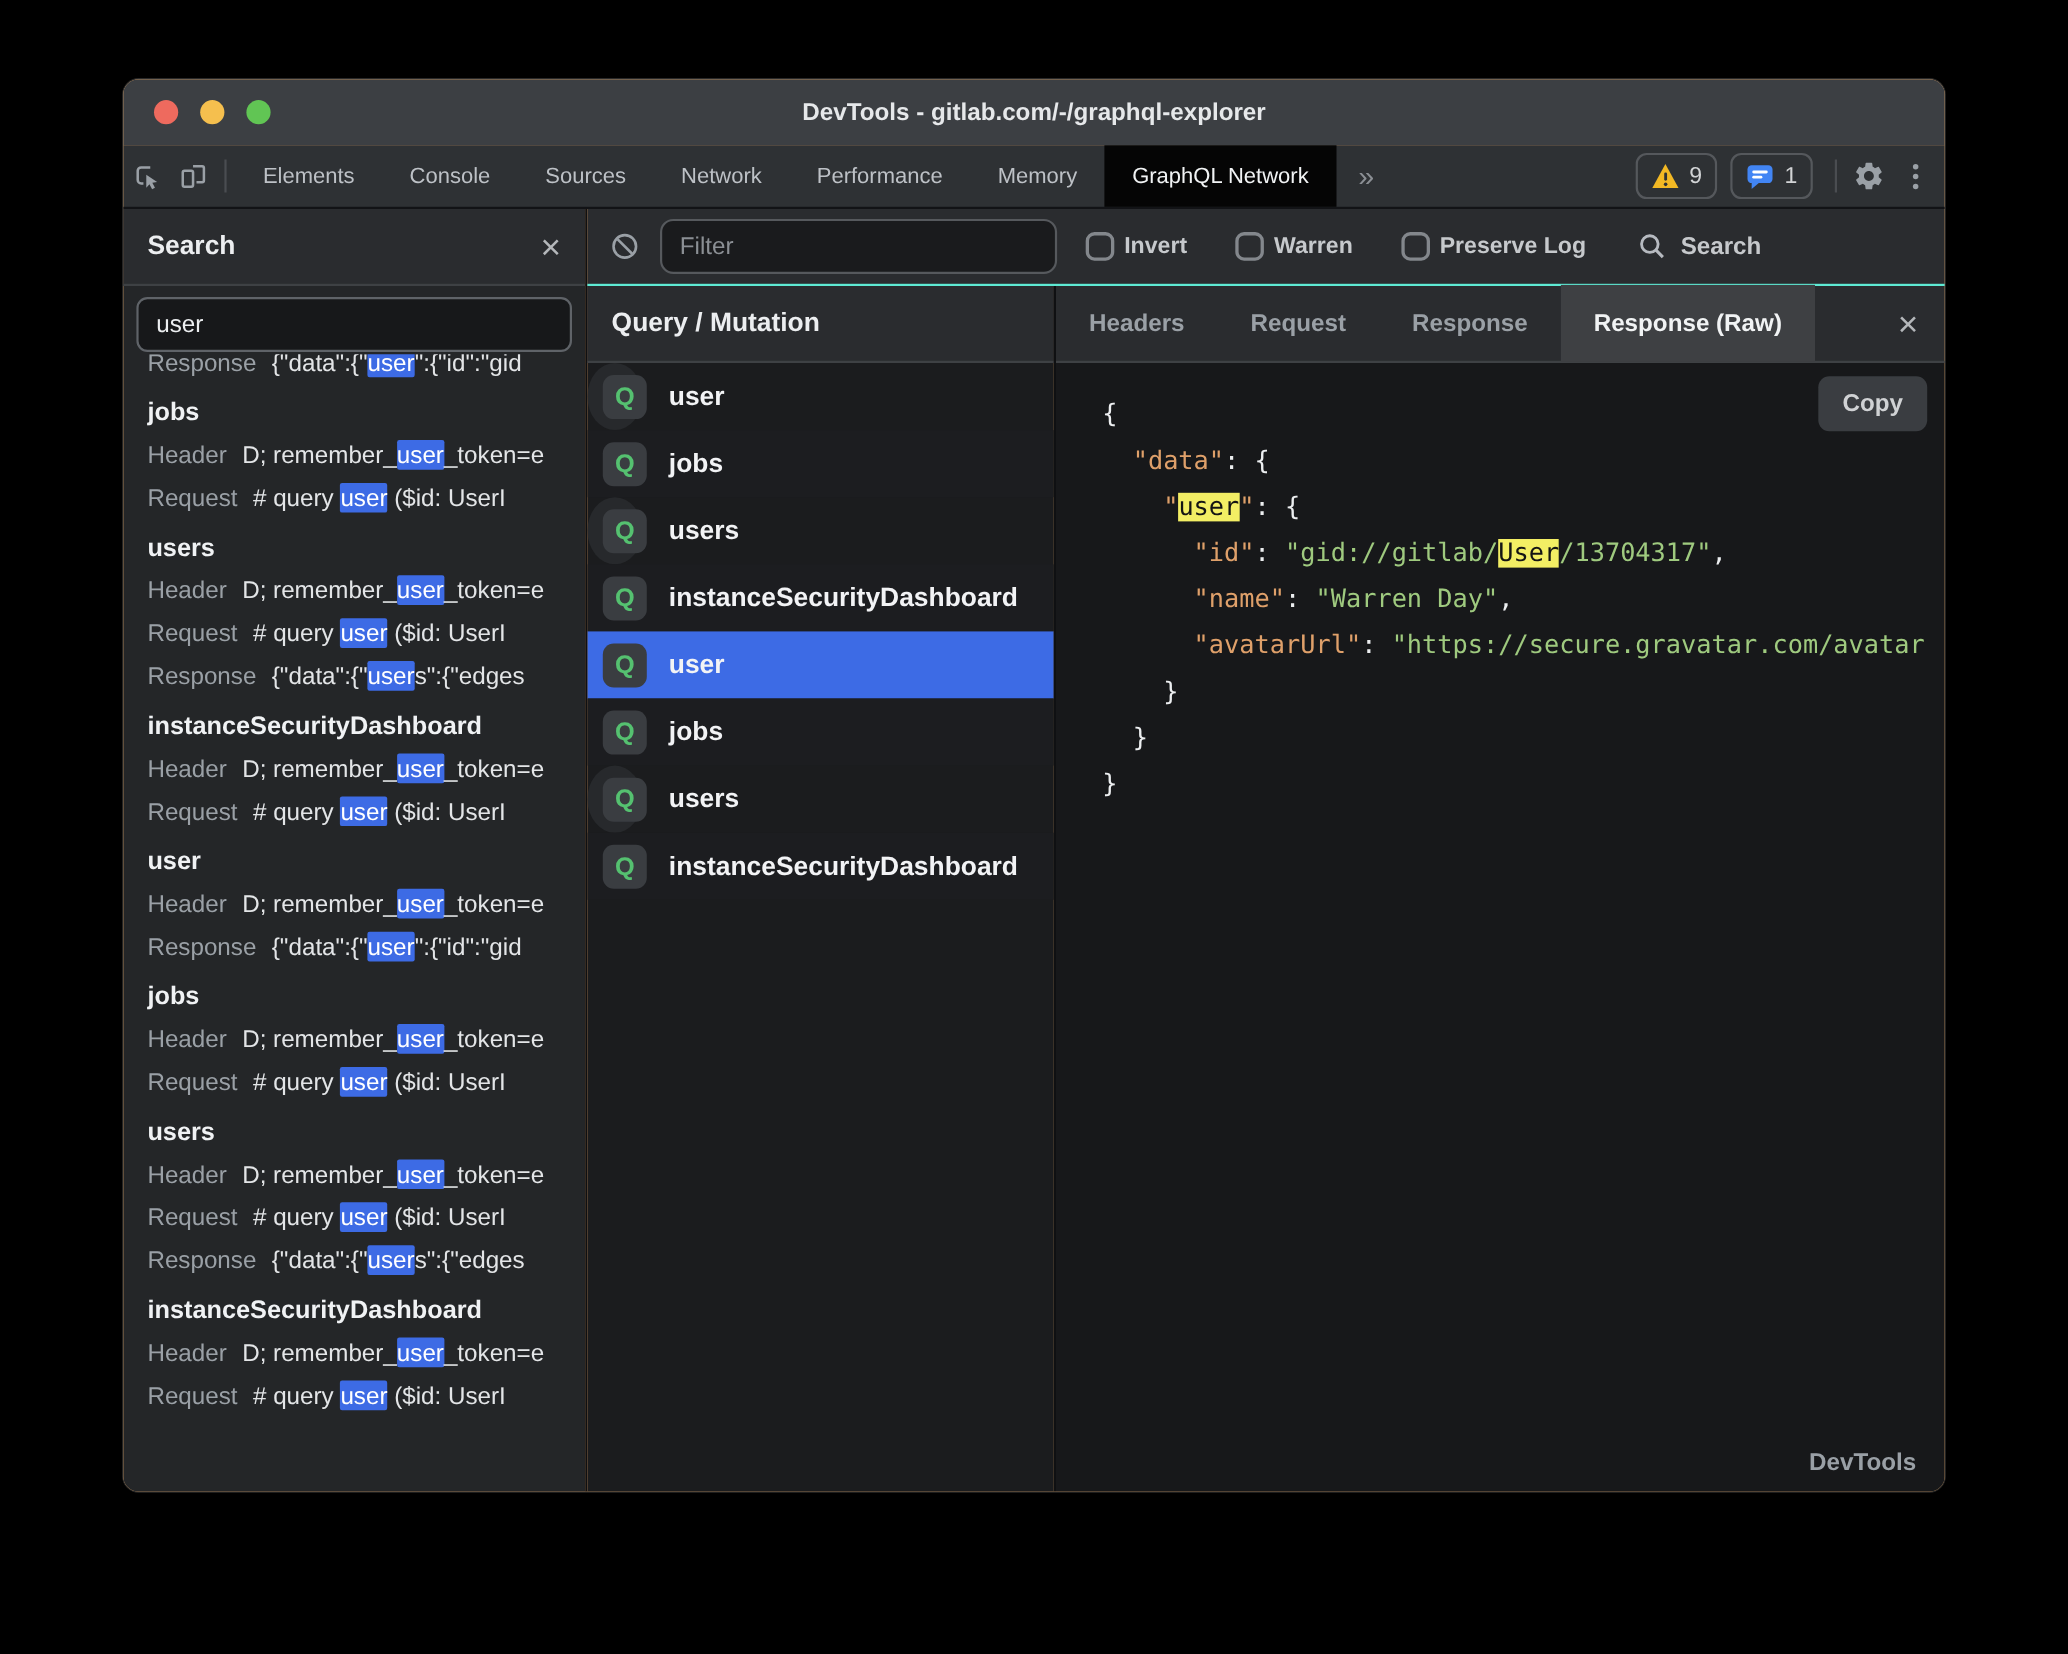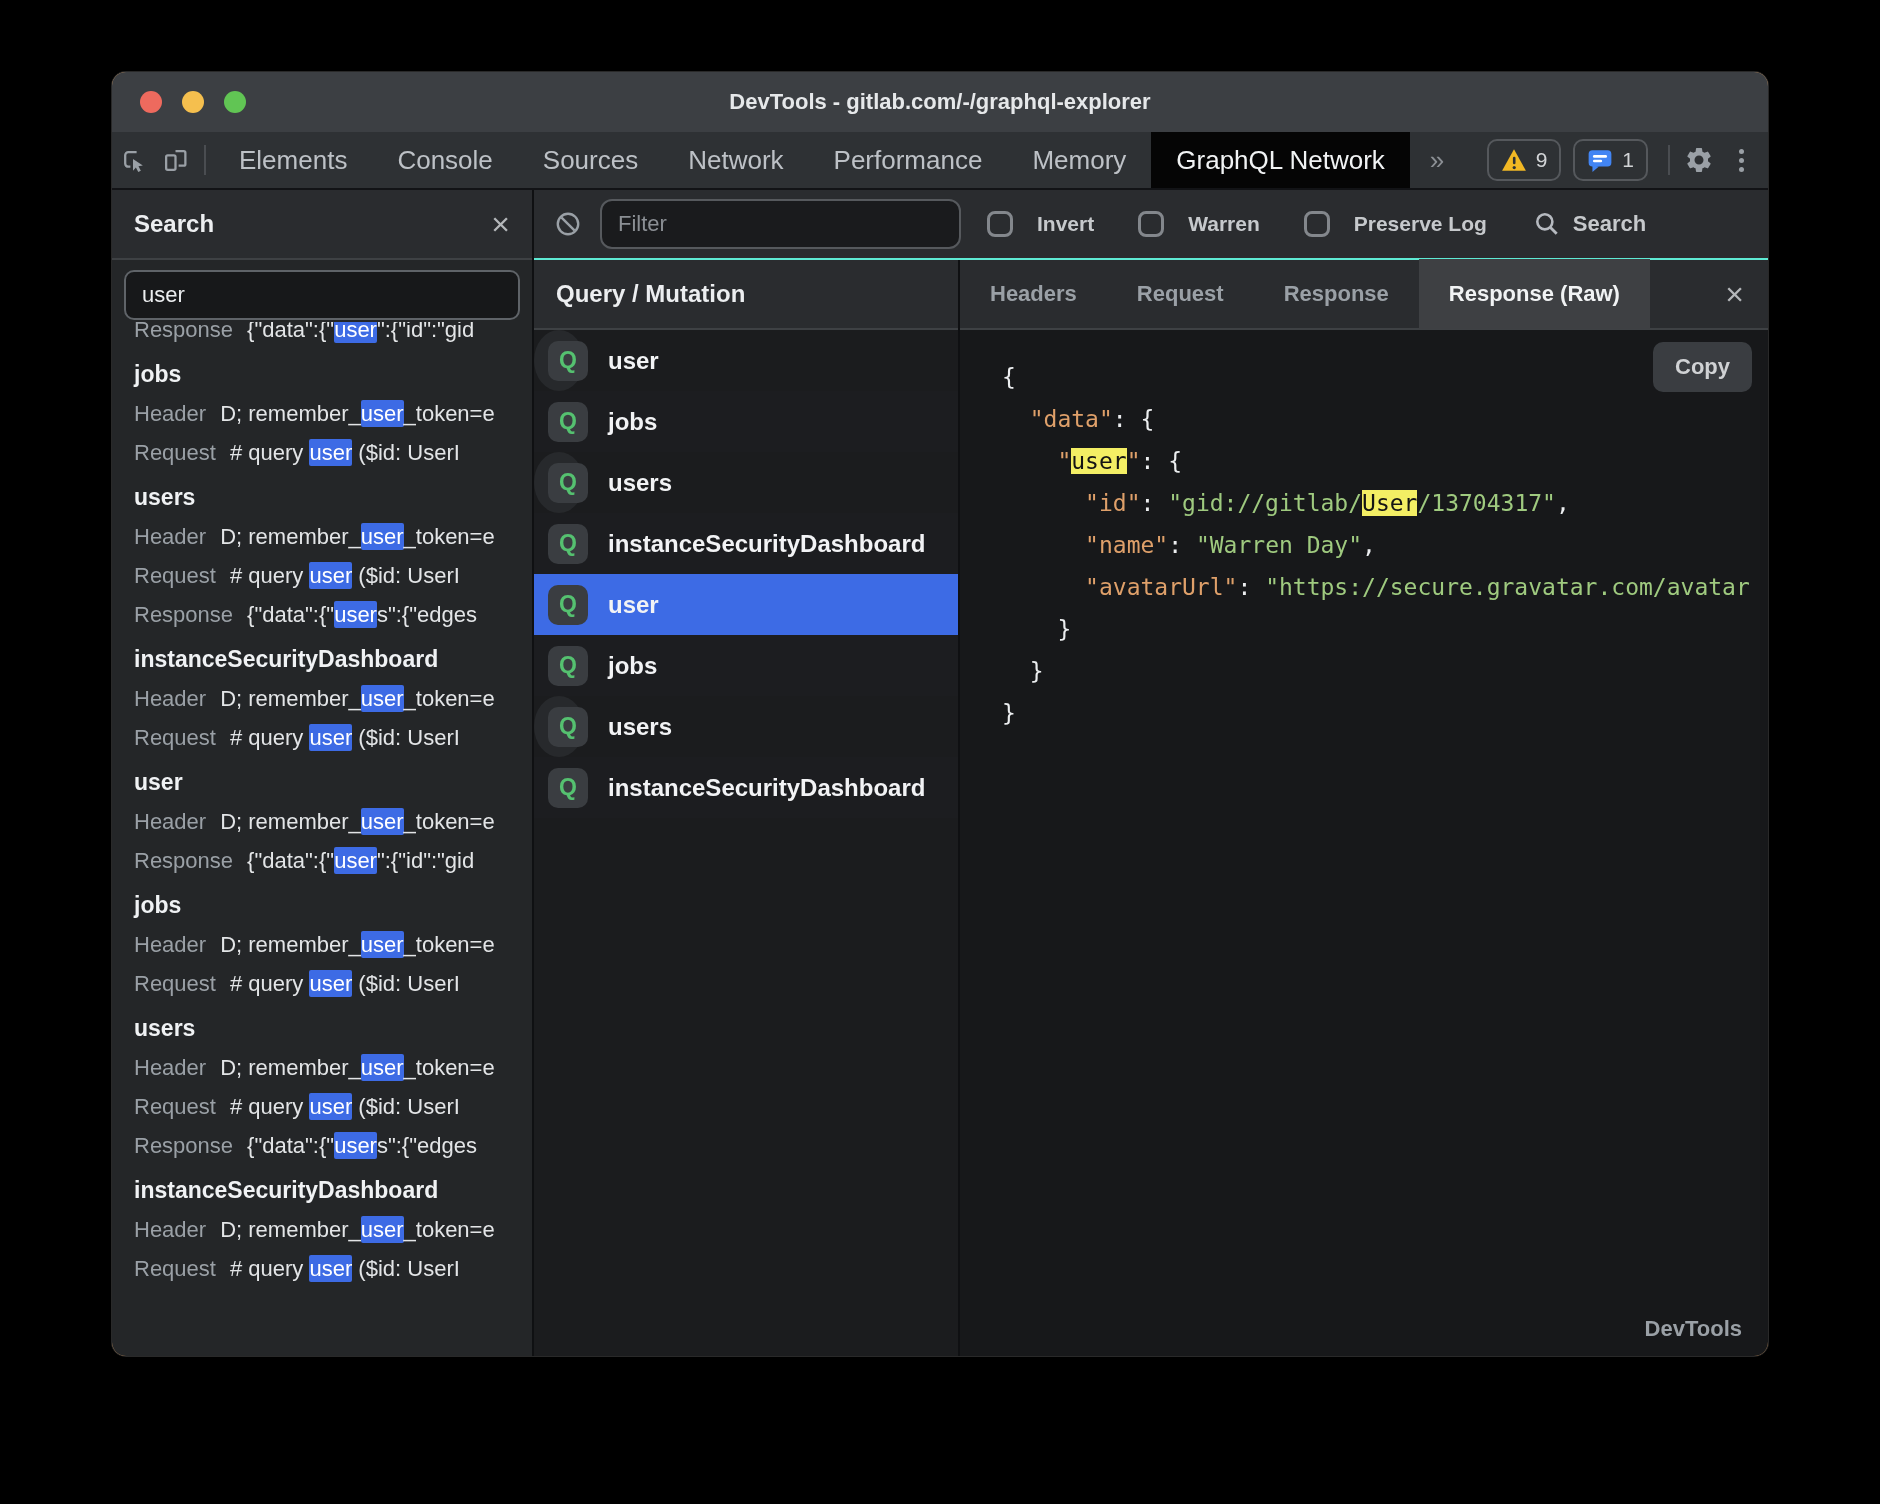--- a/index.html
+++ b/index.html
@@ -10,21 +10,21 @@
   .titlebar{height:60px;background:#3c3f43;position:relative;display:flex;align-items:center;justify-content:center;}
   .traffic{position:absolute;left:28px;top:0;height:60px;display:flex;align-items:center;gap:20px;}
   .light{width:22px;height:22px;border-radius:50%;display:inline-block;}
   .light.red{background:#ee6a5e;} .light.yellow{background:#f5bf4e;} .light.green{background:#61c554;}
   .title{font-size:22px;font-weight:700;color:#e6e8ea;}
   
   .toolbar{height:56px;background:#2e3134;border-bottom:2px solid #121316;display:flex;align-items:center;color:#bdc1c6;}
   .icon-btn{display:flex;align-items:center;justify-content:center;width:42px;height:56px;cursor:pointer;}
   .vsep{width:2px;height:30px;background:#4a4d51;margin:0 8px;}
   .tb-tabs{display:flex;height:56px;}
-  .tb-tab{padding:0 25px;line-height:56px;font-size:26px;color:#bdc1c6;white-space:nowrap;}
+  .tb-tab{padding:0 25px;line-height:56px;font-size:20px;color:#bdc1c6;white-space:nowrap;}
   .tb-tab.active{background:#050505;color:#f1f3f4;}
   .overflow{font-size:26px;color:#8b8f94;padding:0 20px;line-height:56px;}
   .spacer{flex:1;}
   .badge{height:38px;border:2px solid #55585c;border-radius:10px;display:flex;align-items:center;
     gap:9px;padding:0 12px;margin-right:12px;font-size:21px;color:#d2d4d6;}
   .kebab{flex-direction:column;gap:4px;}
   .kebab i{width:5px;height:5px;border-radius:50%;background:#9aa0a6;display:block;}
   
   .main{display:flex;height:1168px;}
   .vdivider{width:2px;background:#0f1012;}
@@ -45,21 +45,21 @@
   .result-row.partial{margin-top:-20px;}
   .row-label{color:#9aa0a6;margin-right:14px;}
   .hl{background:#3d6be5;color:#fff;border-radius:2px;padding:1px 0;}
   
   .filter-bar{height:70px;background:#2a2c2f;border-bottom:2px solid #5eead4;display:flex;align-items:center;
     padding:0 16px;flex:none;box-sizing:border-box;}
   .filter-input{width:325px;height:46px;border-radius:12px;background:#1a1b1d;border:2px solid #56595d;
     color:#eceef0;font-size:22px;padding:0 16px;margin:0 26px 0 14px;outline:none;font-family:"Liberation Sans",sans-serif;}
   .filter-input::placeholder{color:#8b8f94;}
   .checks{display:flex;align-items:center;gap:44px;}
-  .check-group{display:flex;align-items:center;gap:24px;cursor:pointer;}
+  .check-group{display:flex;align-items:center;gap:9px;cursor:pointer;}
   .checkbox{width:26px;height:26px;border-radius:8px;border:3px solid #83878c;box-sizing:border-box;background:transparent;}
   .check-label{font-size:21px;font-weight:700;color:#c6c9cc;white-space:nowrap;}
   .search-group{display:flex;align-items:center;gap:12px;margin-left:46px;font-size:22px;font-weight:700;color:#c6c9cc;cursor:pointer;}
   
   .mid-panel{width:424px;display:flex;flex-direction:column;background:#1b1c1e;flex:none;}
   .q-list{flex:1;overflow:hidden;}
   .q-row{height:61px;display:flex;align-items:center;gap:20px;padding:0 14px;cursor:pointer;}
   .q-row.light{background:#27292c;} .q-row.dark{background:#1c1d20;}
   .q-row.selected{background:#3d6be5;}
   .q-badge{width:40px;height:40px;border-radius:10px;background:#3a3d41;color:#55c170;font-weight:700;

